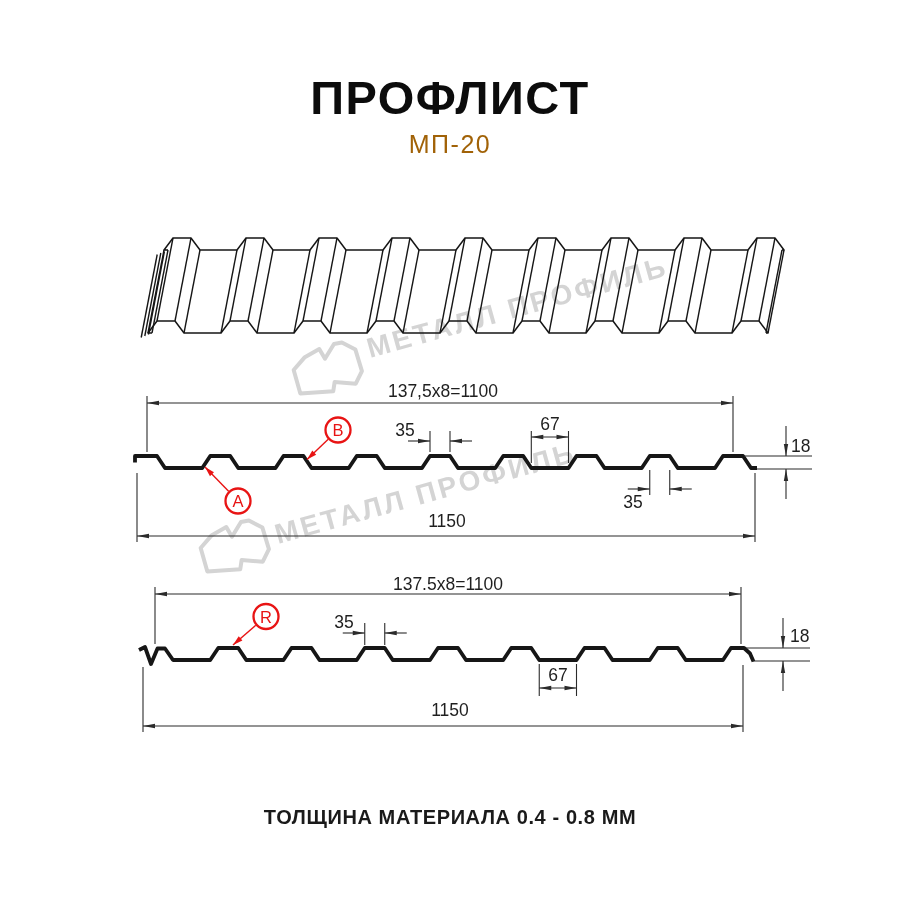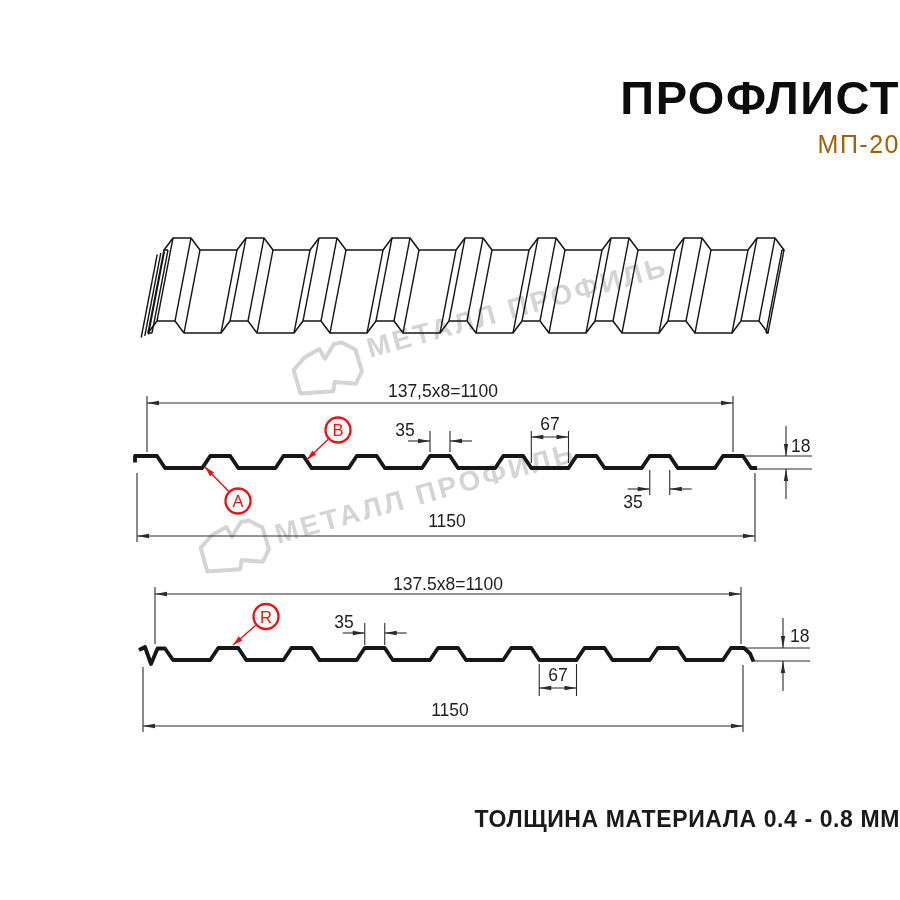--- a/index.html
+++ b/index.html
@@ -1,21 +1,21 @@
 <!DOCTYPE html>
 <html><head>
 <meta charset="utf-8">
 <style>
   html,body{margin:0;padding:0;}
   body{width:900px;height:900px;background:#ffffff;position:relative;overflow:hidden;
        font-family:"Liberation Sans",sans-serif;}
-  .txt{position:absolute;left:0;width:900px;text-align:right;}
+  .txt{position:absolute;left:0;width:900px;text-align:center;}
   .title{top:70px;font-size:47px;font-weight:700;letter-spacing:1.5px;color:#0c0c0c;}
   .subtitle{top:130px;font-size:25px;font-weight:400;letter-spacing:1.5px;color:#a16207;}
-  .footer{top:806px;font-size:23px;font-weight:700;letter-spacing:0.6px;color:#1a1a1a;}
+  .footer{top:806px;font-size:20px;font-weight:700;letter-spacing:0.6px;color:#1a1a1a;}
   svg{position:absolute;left:0;top:0;}
   text{font-family:"Liberation Sans",sans-serif;}
   .dim{font-size:17.5px;fill:#1f1f1f;}
   .red-label{font-size:16.5px;text-anchor:middle;}
   .wm-text{font-size:28px;font-weight:700;letter-spacing:3px;}
 </style>
 </head>
 <body>
 
 <div class="txt title">ПРОФЛИСТ</div>

